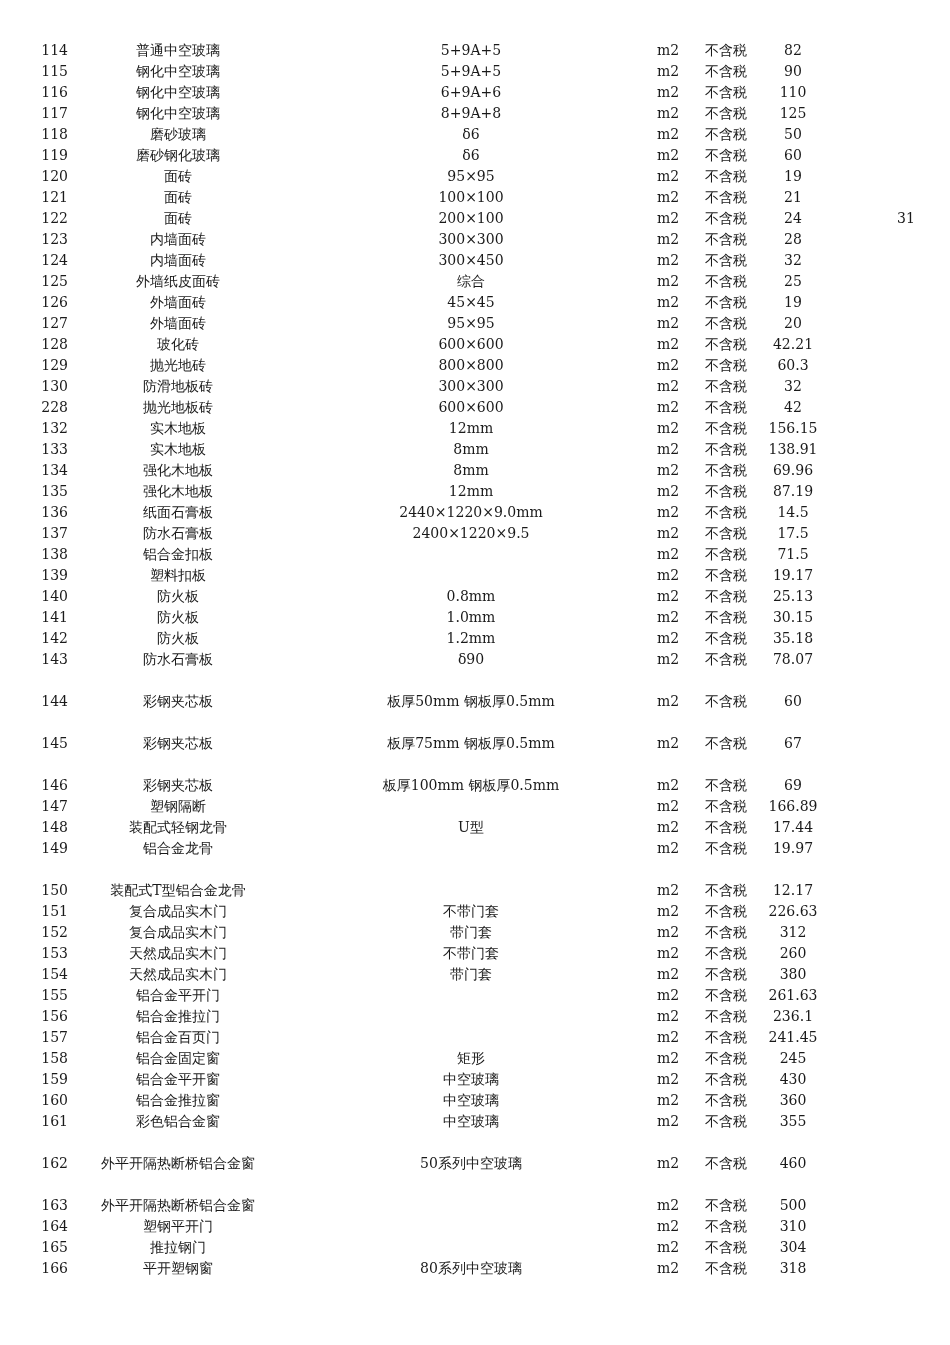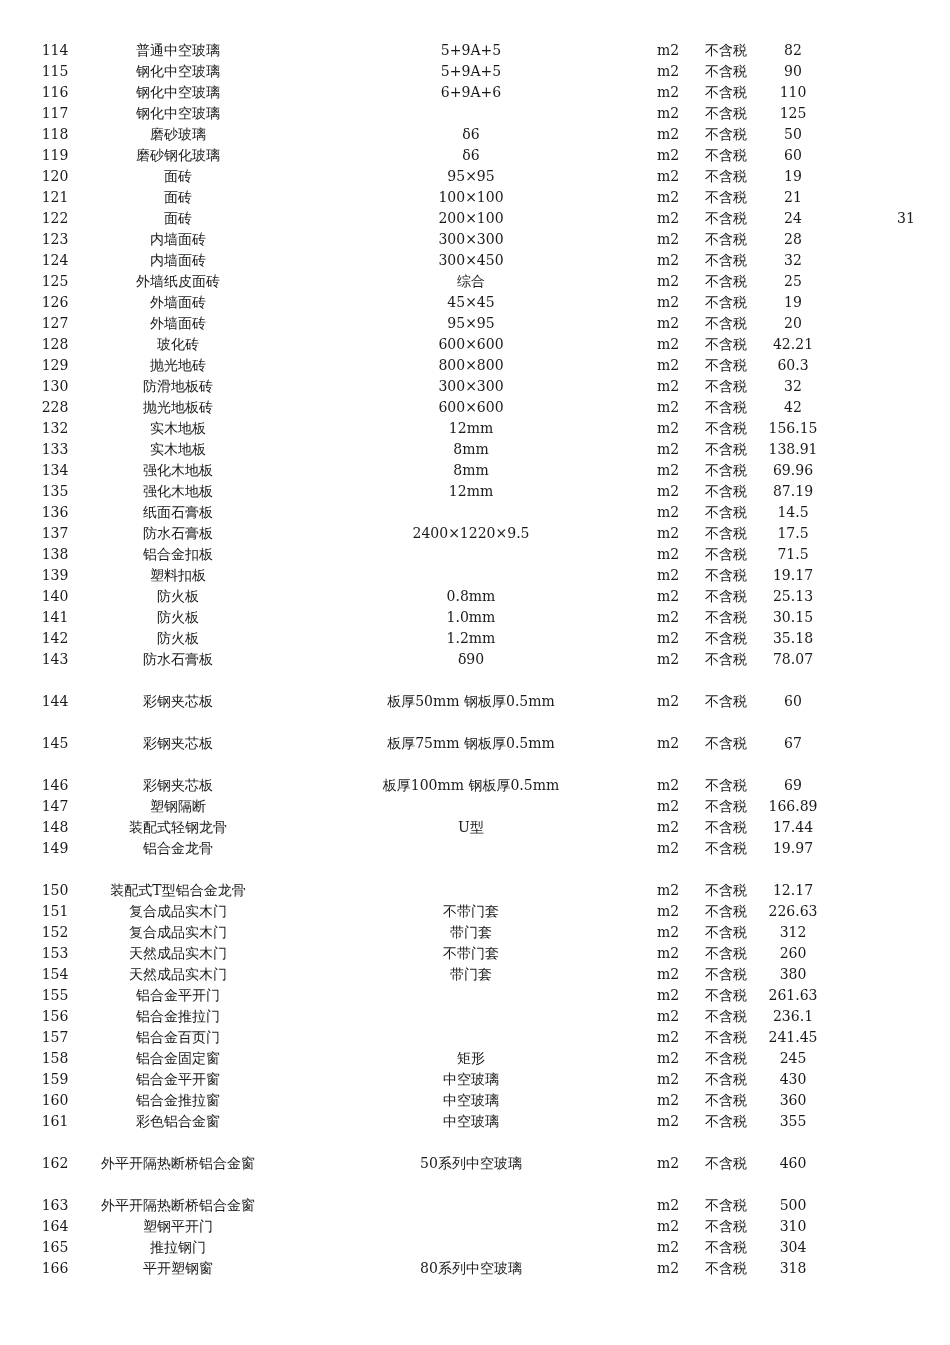--- a/index.html
+++ b/index.html
@@ -8,21 +8,21 @@
       font-family: "DejaVu Serif", "Liberation Serif", serif;
       color: #1a1a1a; font-size: 14px;
     }
     #sheet { position: absolute; left: 0; top: 40px; width: 950px; }
     .row { position: relative; height: 21px; width: 950px; }
     .row.tall { height: 42px; padding-left: 14px; }
     .cell {
       position: absolute; bottom: 0; height: 21px; line-height: 21px;
       text-align: center; white-space: nowrap;
     }
-    .c-no    { left: 35px;  width: 40px; }
+    .c-no    { left: 28px;  width: 40px; text-align: right; }
     .c-name  { left: 68px;  width: 220px; }
     .c-spec  { left: 330px; width: 282px; margin-top: 13px; }
     .c-unit  { left: 650px; width: 36px; }
     .c-tax   { left: 696px; width: 60px; }
     .c-price { left: 758px; width: 70px; }
     .c-extra { left: 886px; width: 40px; margin-top: 35px; }
   </style>
 </head>
 <body>
 
@@ -53,20 +53,21 @@
     <span class="cell c-spec">6+9A+6</span>
     <span class="cell c-unit">m2</span>
     <span class="cell c-tax">不含税</span>
     <span class="cell c-price">110</span>
     <span class="cell c-extra"></span>
   </div>
 
   <div class="row">
     <span class="cell c-no">117</span>
     <span class="cell c-name">钢化中空玻璃</span>
+    <span class="cell c-spec">8+9A+8</span>
     <span class="cell c-unit">m2</span>
     <span class="cell c-tax">不含税</span>
     <span class="cell c-price">125</span>
     <span class="cell c-extra"></span>
   </div>
 
   <div class="row">
     <span class="cell c-no">118</span>
     <span class="cell c-name">磨砂玻璃</span>
     <span class="cell c-spec">δ6</span>
@@ -242,20 +243,21 @@
     <span class="cell c-spec">12mm</span>
     <span class="cell c-unit">m2</span>
     <span class="cell c-tax">不含税</span>
     <span class="cell c-price">87.19</span>
     <span class="cell c-extra"></span>
   </div>
 
   <div class="row">
     <span class="cell c-no">136</span>
     <span class="cell c-name">纸面石膏板</span>
+    <span class="cell c-spec">2440×1220×9.0mm</span>
     <span class="cell c-unit">m2</span>
     <span class="cell c-tax">不含税</span>
     <span class="cell c-price">14.5</span>
     <span class="cell c-extra"></span>
   </div>
 
   <div class="row">
     <span class="cell c-no">137</span>
     <span class="cell c-name">防水石膏板</span>
     <span class="cell c-spec">2400×1220×9.5</span>

